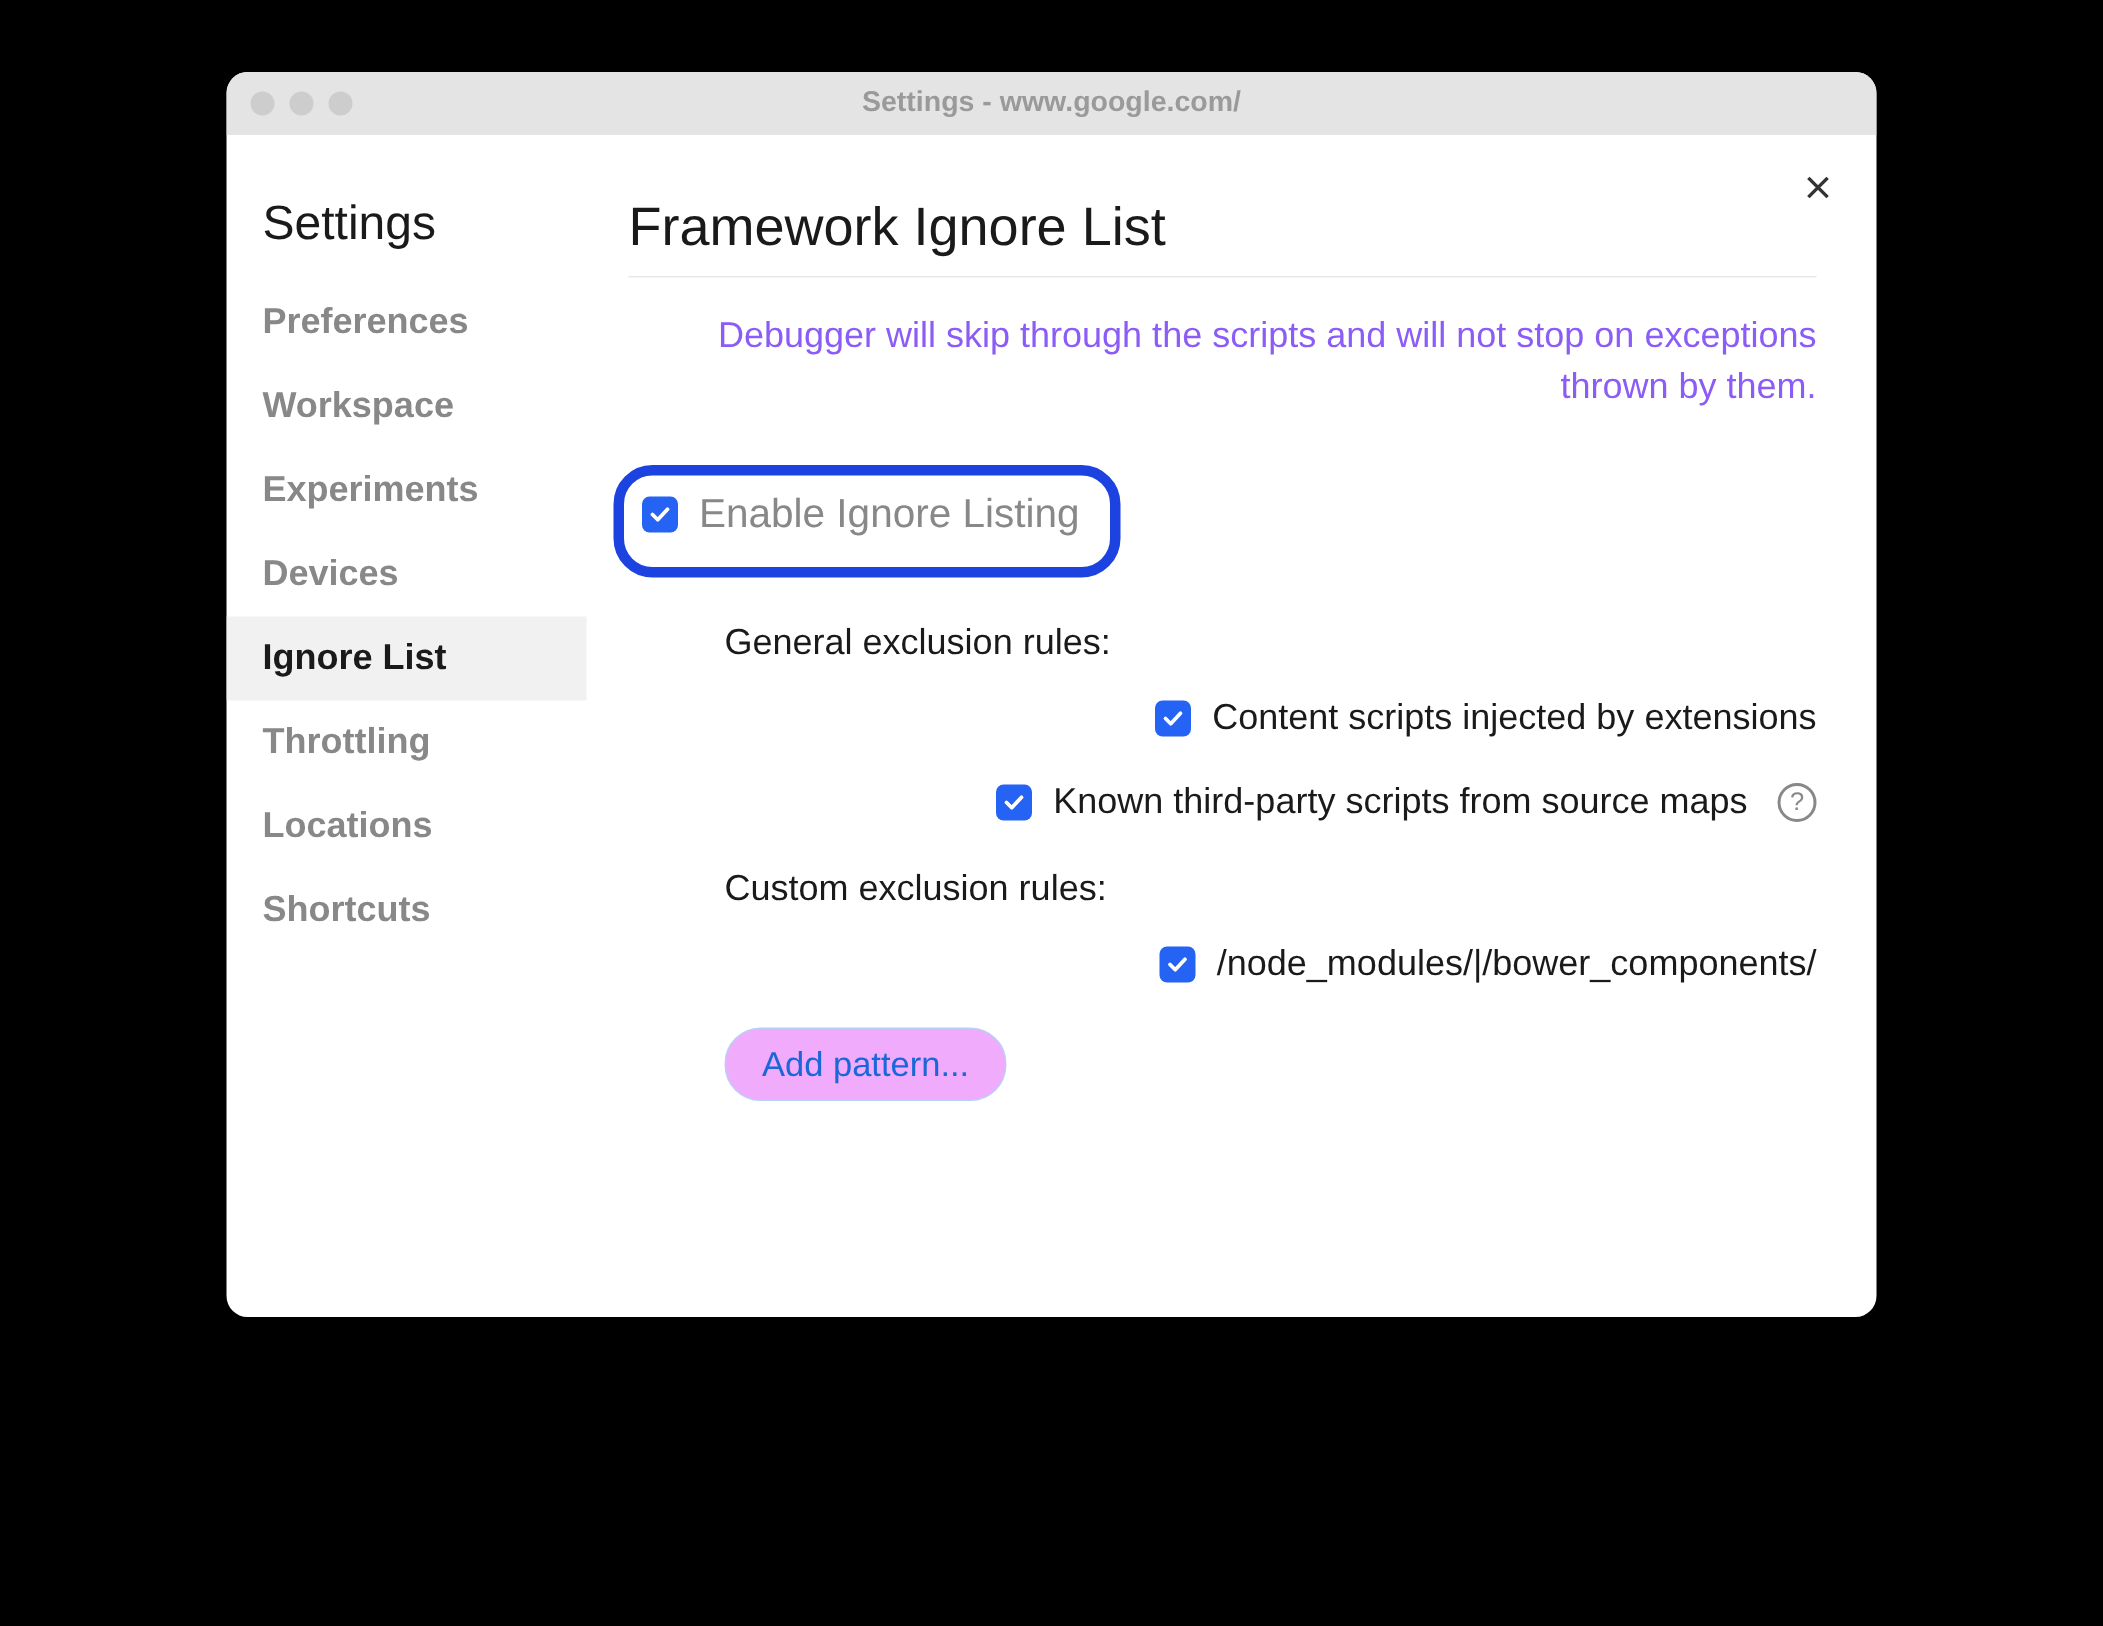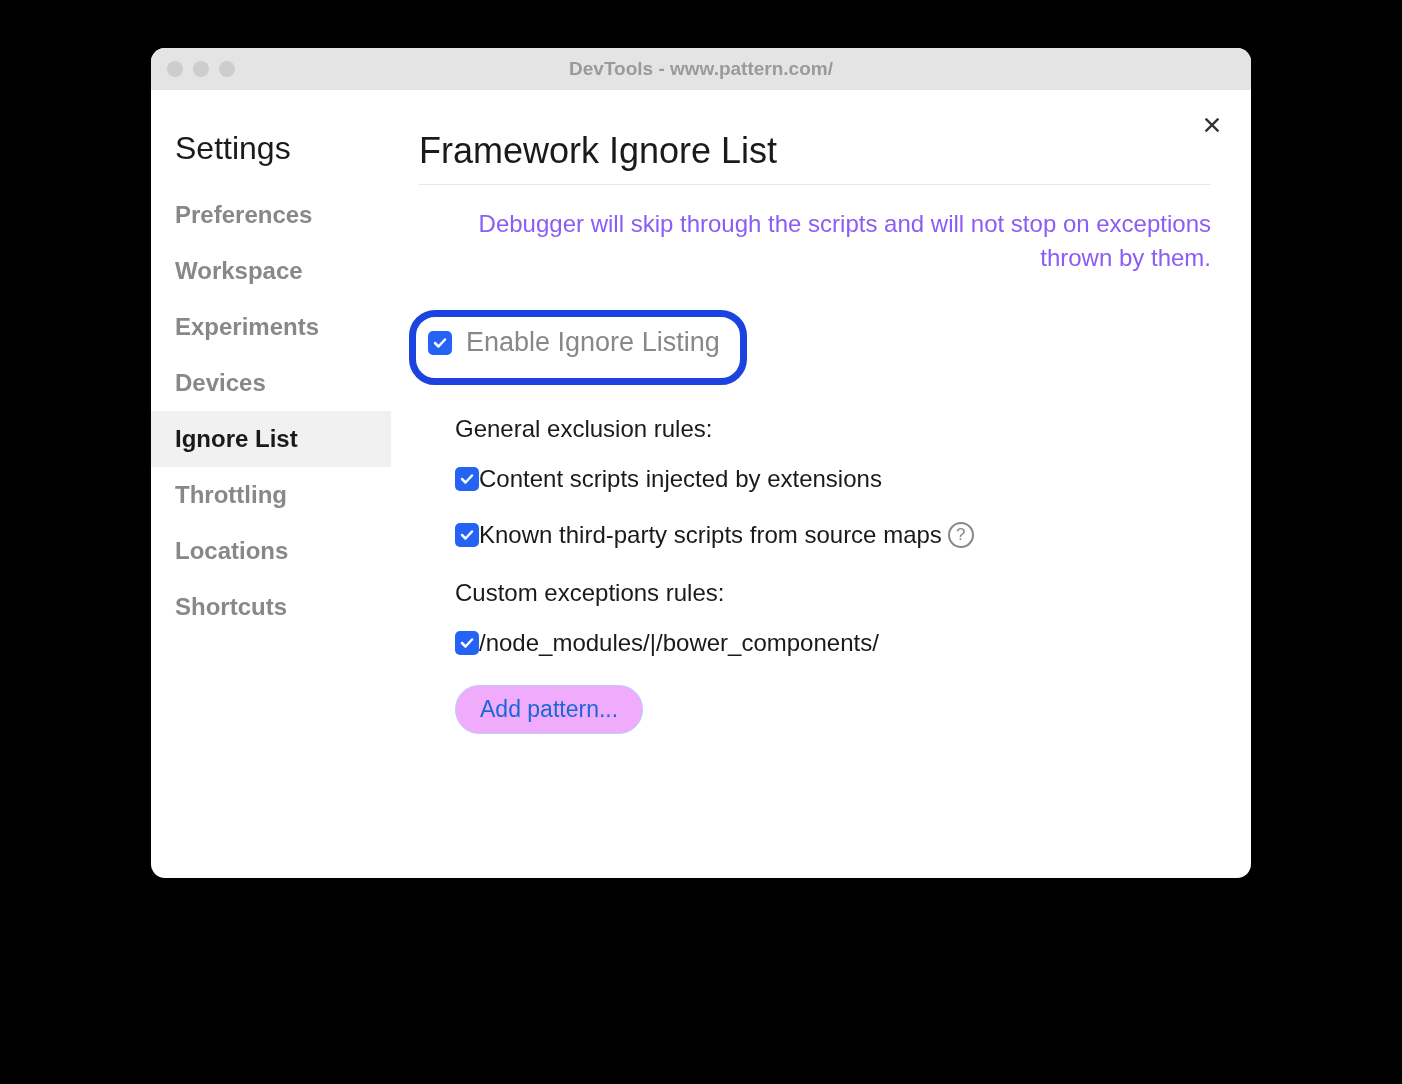--- a/index.html
+++ b/index.html
@@ -163,35 +163,37 @@
       width: 16px;
       height: 16px;
     }
     
     .checkbox-label {
       font-size: 27px;
       color: #888;
     }
     
     .section {
-      margin-left: 36px;
+      margin-left: 64px;
       margin-bottom: 30px;
     }
     
     .section-title {
       font-size: 24px;
       color: #1a1a1a;
       margin-bottom: 22px;
       font-weight: 400;
     }
     
     .rule-row {
       display: flex;
       align-items: center;
+      gap: 14px;
       margin-bottom: 28px;
+      justify-content: flex-end;
     }
     
     .rule-label {
       font-size: 24px;
       color: #1a1a1a;
     }
     
     .help-icon {
       width: 26px;
       height: 26px;
@@ -222,21 +224,21 @@
 </head>
 <body>
 
 <div class="window">
   <div class="titlebar">
     <div class="traffic-lights">
       <div class="traffic-light"></div>
       <div class="traffic-light"></div>
       <div class="traffic-light"></div>
     </div>
-    <div class="titlebar-title">DevTools - www.pattern.com/</div>
+    <div class="titlebar-title">Settings - www.google.com/</div>
   </div>
 
   <div class="content">
     <div class="close-btn">
       <svg viewBox="0 0 24 24">
         <path d="M5 5 L19 19 M19 5 L5 19" stroke="#333" stroke-width="2.5" fill="none"></path>
       </svg>
     </div>
 
     <div class="sidebar">
@@ -283,21 +285,21 @@
             <svg viewBox="0 0 16 16">
               <path d="M3 8 L6.5 11.5 L13 4.5" stroke="#fff" stroke-width="2.5" fill="none" stroke-linecap="round" stroke-linejoin="round"></path>
             </svg>
           </div>
           <span class="rule-label">Known third-party scripts from source maps</span>
           <div class="help-icon">?</div>
         </div>
       </div>
       
       <div class="section">
-        <div class="section-title">Custom exceptions rules:</div>
+        <div class="section-title">Custom exclusion rules:</div>
         
         <div class="rule-row">
           <div class="checkbox">
             <svg viewBox="0 0 16 16">
               <path d="M3 8 L6.5 11.5 L13 4.5" stroke="#fff" stroke-width="2.5" fill="none" stroke-linecap="round" stroke-linejoin="round"></path>
             </svg>
           </div>
           <span class="rule-label">/node_modules/|/bower_components/</span>
         </div>
         

